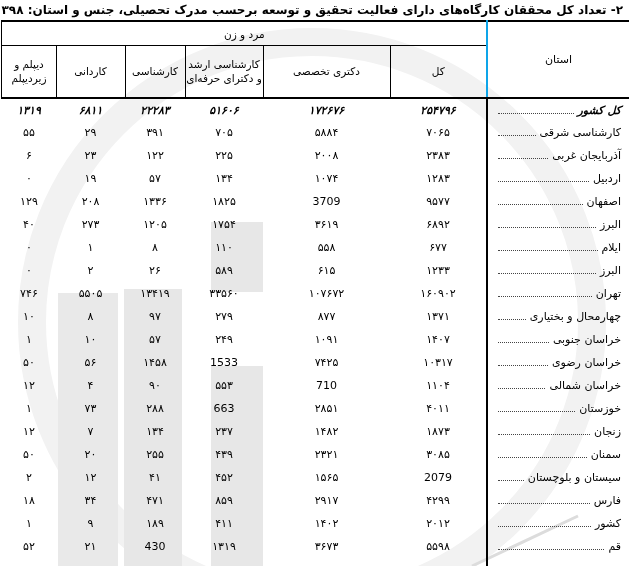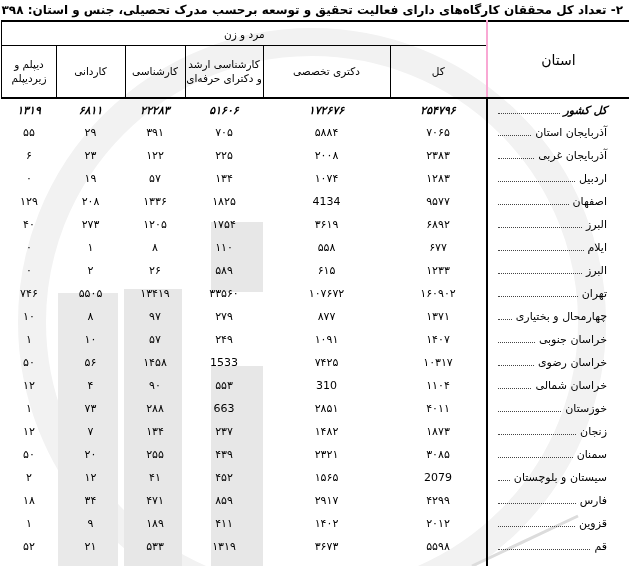--- a/index.html
+++ b/index.html
@@ -25,23 +25,23 @@
 
   table.tbl{
     border-collapse:collapse;
     table-layout:fixed;
     width:627px;
     border-top:2.5px solid #000;
     background:transparent;
   }
   .tbl th{font-weight:normal;vertical-align:middle;padding:0;}
   .th-prov{
-    border-left:2px solid #f9a8d4;
+    border-left:2px solid #0ea5e9;
     border-bottom:2.5px solid #000;
-    font-size:14px;
+    font-size:11px;
   }
   .th-gender{
     height:23px;
     border-left:1px solid #000;
     border-bottom:1px solid #000;
     font-size:10.5px;
   }
   .th-col{
     height:51px;
     border-left:1px solid #000;
@@ -53,21 +53,21 @@
   tbody tr{height:23px;}
   td.num{
     text-align:center;
     font-size:11px;
     padding:0;
     white-space:nowrap;
   }
   td.prov{
     border-left:2px solid #000;
     font-size:11px;
-    padding:0 22px 0 8px;
+    padding:0 8px 0 8px;
   }
   .prov-inner{display:flex;align-items:center;width:100%;}
   .prov-name{white-space:nowrap;}
   .leader{
     flex:1;
     border-bottom:1.5px dotted #444;
     margin-inline-start:4px;
     margin-inline-end:2px;
     transform:translateY(3px);
     min-width:8px;
@@ -127,21 +127,21 @@
       <td class="num">۲۵۴۷۹۶</td>
       <td class="num">۱۷۲۶۷۶</td>
       <td class="num">۵۱۶۰۶</td>
       <td class="num">۲۲۲۸۳</td>
       <td class="num">۶۸۱۱</td>
       <td class="num">۱۳۱۹</td>
     </tr>
           <tr>
       <td class="prov">
         <span class="prov-inner">
-          <span class="prov-name">آذربایجان استان</span>
+          <span class="prov-name">کارشناسی شرقی</span>
           <span class="leader"></span>
         </span>
       </td>
       <td class="num">۷۰۶۵</td>
       <td class="num">۵۸۸۴</td>
       <td class="num">۷۰۵</td>
       <td class="num">۳۹۱</td>
       <td class="num">۲۹</td>
       <td class="num">۵۵</td>
     </tr>
@@ -174,21 +174,21 @@
       <td class="num">۰</td>
     </tr>
           <tr>
       <td class="prov">
         <span class="prov-inner">
           <span class="prov-name">اصفهان</span>
           <span class="leader"></span>
         </span>
       </td>
       <td class="num">۹۵۷۷</td>
-      <td class="num">4134</td>
+      <td class="num">3709</td>
       <td class="num">۱۸۲۵</td>
       <td class="num">۱۳۳۶</td>
       <td class="num">۲۰۸</td>
       <td class="num">۱۲۹</td>
     </tr>
           <tr>
       <td class="prov">
         <span class="prov-inner">
           <span class="prov-name">البرز</span>
           <span class="leader"></span>
@@ -286,21 +286,21 @@
       <td class="num">۵۰</td>
     </tr>
           <tr>
       <td class="prov">
         <span class="prov-inner">
           <span class="prov-name">خراسان شمالی</span>
           <span class="leader"></span>
         </span>
       </td>
       <td class="num">۱۱۰۴</td>
-      <td class="num">310</td>
+      <td class="num">710</td>
       <td class="num">۵۵۳</td>
       <td class="num">۹۰</td>
       <td class="num">۴</td>
       <td class="num">۱۲</td>
     </tr>
           <tr>
       <td class="prov">
         <span class="prov-inner">
           <span class="prov-name">خوزستان</span>
           <span class="leader"></span>
@@ -365,42 +365,42 @@
       <td class="num">۴۲۹۹</td>
       <td class="num">۲۹۱۷</td>
       <td class="num">۸۵۹</td>
       <td class="num">۴۷۱</td>
       <td class="num">۳۴</td>
       <td class="num">۱۸</td>
     </tr>
           <tr>
       <td class="prov">
         <span class="prov-inner">
-          <span class="prov-name">قزوین</span>
+          <span class="prov-name">کشور</span>
           <span class="leader"></span>
         </span>
       </td>
       <td class="num">۲۰۱۲</td>
       <td class="num">۱۴۰۲</td>
       <td class="num">۴۱۱</td>
       <td class="num">۱۸۹</td>
       <td class="num">۹</td>
       <td class="num">۱</td>
     </tr>
           <tr>
       <td class="prov">
         <span class="prov-inner">
           <span class="prov-name">قم</span>
           <span class="leader"></span>
         </span>
       </td>
       <td class="num">۵۵۹۸</td>
       <td class="num">۳۶۷۳</td>
       <td class="num">۱۳۱۹</td>
-      <td class="num">۵۳۳</td>
+      <td class="num">430</td>
       <td class="num">۲۱</td>
       <td class="num">۵۲</td>
     </tr>
           <tr class="partial-row">
       <td class="prov">
         
       </td>
       <td class="num"></td>
       <td class="num"></td>
       <td class="num"></td>

